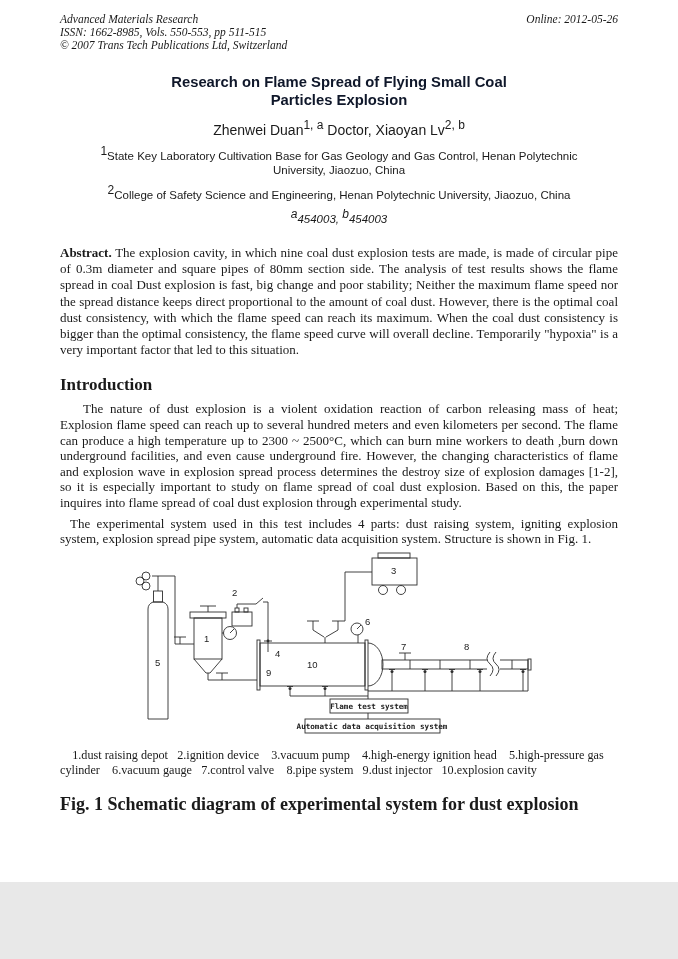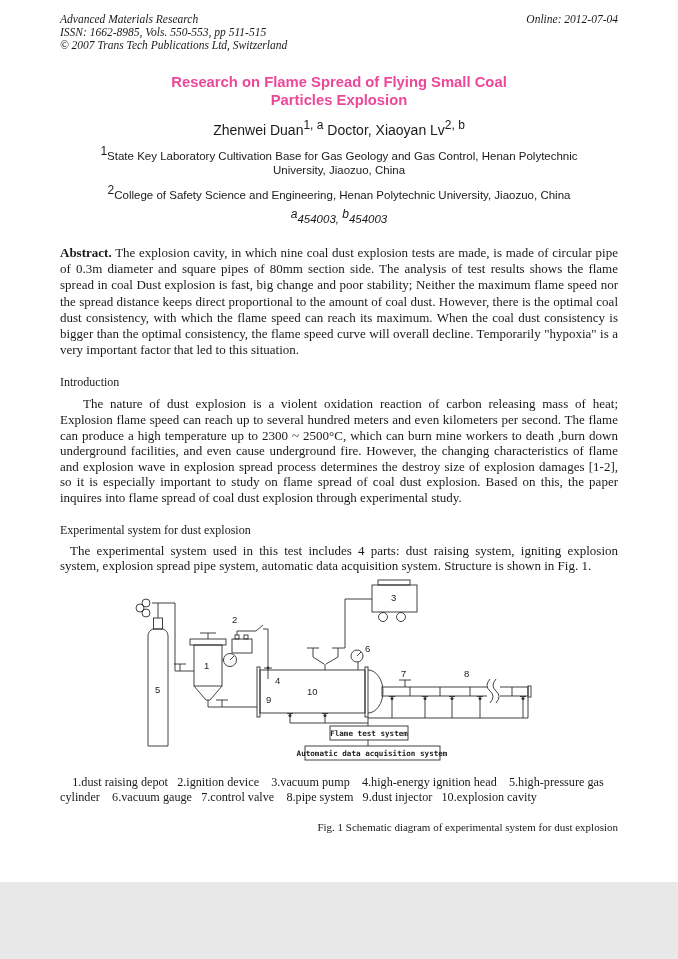--- a/index.html
+++ b/index.html
@@ -9,63 +9,63 @@
     font-family:"Liberation Serif", serif;
   }
   .content{padding:13px 60px 0 60px;}
   
   .hdr{display:flex;justify-content:space-between;align-items:flex-start;
        font-style:italic;font-size:11.5px;line-height:13px;}
   .hdr .left div{white-space:nowrap;}
   
   .title{margin:21px auto 0 auto;max-width:380px;text-align:center;
          font-family:"Liberation Sans", sans-serif;font-weight:bold;
-         font-size:14.8px;line-height:18px;color:#ec4899;}
+         font-size:14.8px;line-height:18px;color:#0f172a;}
   .authors{margin-top:13px;text-align:center;
            font-family:"Liberation Sans", sans-serif;font-size:14px;}
   sup{font-size:12px;line-height:0;}
   .affil{margin:11px auto 0 auto;max-width:525px;text-align:center;
          font-family:"Liberation Sans", sans-serif;font-size:11.5px;line-height:14px;}
   .emails{margin-top:11px;text-align:center;
           font-family:"Liberation Sans", sans-serif;font-size:11.5px;font-style:italic;}
   
   .keywords{margin-top:17px;font-family:"Liberation Sans", sans-serif;
             font-size:11px;line-height:14px;}
   .keywords b{font-weight:bold;}
   
   .para{font-size:13px;line-height:16.2px;text-align:justify;}
   .abstract{margin-top:20px;}
-  .h2{margin-top:17px;font-size:12px;font-weight:normal;}
+  .h2{margin-top:17px;font-size:17px;font-weight:bold;}
   .intro-para{margin-top:6px;line-height:15.6px;text-indent:23px;}
   .exp-para{margin-top:5px;line-height:15.6px;text-indent:10px;}
   
   .fig{margin-top:2px;}
   .fig svg{display:block;}
   .fig-legend{margin-top:4px;font-size:12.2px;line-height:15.5px;
               white-space:pre-wrap;text-align:left;}
-  .fig-caption{margin-top:15px;text-align:right;font-size:11px;}
+  .fig-caption{margin-top:15px;text-align:left;font-size:18px;font-weight:bold;}
   svg .ln{stroke:#2e2e2e;stroke-width:0.9;fill:none;}
   svg .num{font-family:"Liberation Sans", sans-serif;font-size:9.5px;fill:#222;}
   svg .boxtxt{font-family:"DejaVu Sans Mono", monospace;font-size:7.6px;
               font-weight:bold;fill:#222;}
   svg .dot{fill:#2e2e2e;stroke:none;}
 </style>
 </head>
 <body>
 
 <div class="page">
   <div class="content">
 
     <div class="hdr">
       <div class="left">
         <div>Advanced Materials Research</div>
         <div>ISSN: 1662-8985, Vols. 550-553, pp 511-515</div>
         <div>© 2007 Trans Tech Publications Ltd, Switzerland</div>
       </div>
-      <div class="right">Online: 2012-07-04</div>
+      <div class="right">Online: 2012-05-26</div>
     </div>
 
     <div class="title">Research on Flame Spread of Flying Small Coal Particles Explosion</div>
 
     <div class="authors">
       <span>Zhenwei Duan</span><sup>1, a</sup><span> Doctor, Xiaoyan Lv</span><sup>2, b</sup>
     </div>
 
     <div class="affil"><sup>1</sup><span>State Key Laboratory Cultivation Base for Gas Geology and Gas Control, Henan Polytechnic University, Jiaozuo, China</span></div>
     <div class="affil"><sup>2</sup><span>College of Safety Science and Engineering, Henan Polytechnic University, Jiaozuo, China</span></div>
@@ -75,21 +75,20 @@
     </div>
 
 
     <div class="para abstract">
       <b>Abstract.</b><span> The explosion cavity, in which nine coal dust explosion tests are made, is made of circular pipe of 0.3m diameter and square pipes of 80mm section side. The analysis of test results shows the flame spread in coal Dust explosion is fast, big change and poor stability; Neither the maximum flame speed nor the spread distance keeps direct proportional to the amount of coal dust. However, there is the optimal coal dust consistency, with which the flame speed can reach its maximum. When the coal dust consistency is bigger than the optimal consistency, the flame speed curve will overall decline. Temporarily "hypoxia" is a very important factor that led to this situation.</span>
     </div>
 
     <div class="h2">Introduction</div>
     <div class="para intro-para">The nature of dust explosion is a violent oxidation reaction of carbon releasing mass of heat; Explosion flame speed can reach up to several hundred meters and even kilometers per second. The flame can produce a high temperature up to 2300 ~ 2500°C, which can burn mine workers to death ,burn down underground facilities, and even cause underground fire. However, the changing characteristics of flame and explosion wave in explosion spread process determines the destroy size of explosion damages [1-2], so it is especially important to study on flame spread of coal dust explosion. Based on this, the paper inquires into flame spread of coal dust explosion through experimental study.</div>
 
-    <div class="h2">Experimental system for dust explosion</div>
     <div class="para exp-para">The experimental system used in this test includes 4 parts: dust raising system, igniting explosion system, explosion spread pipe system, automatic data acquisition system. Structure is shown in Fig. 1.</div>
 
     <div class="fig">
       <svg viewBox="0 0 560 195" width="560" height="195">
 
         <g>
           <path class="ln" d="M88,170 V60 Q88,55 93,53 H103 Q108,55 108,60 V170 Z"></path>
           <rect class="ln" x="93.5" y="42" width="9" height="11"></rect>
           <path class="ln" d="M98,27 V42 M92,27 H104 M104,27 H115 V95 H134"></path>
           <circle class="ln" cx="86" cy="27" r="4"></circle>

